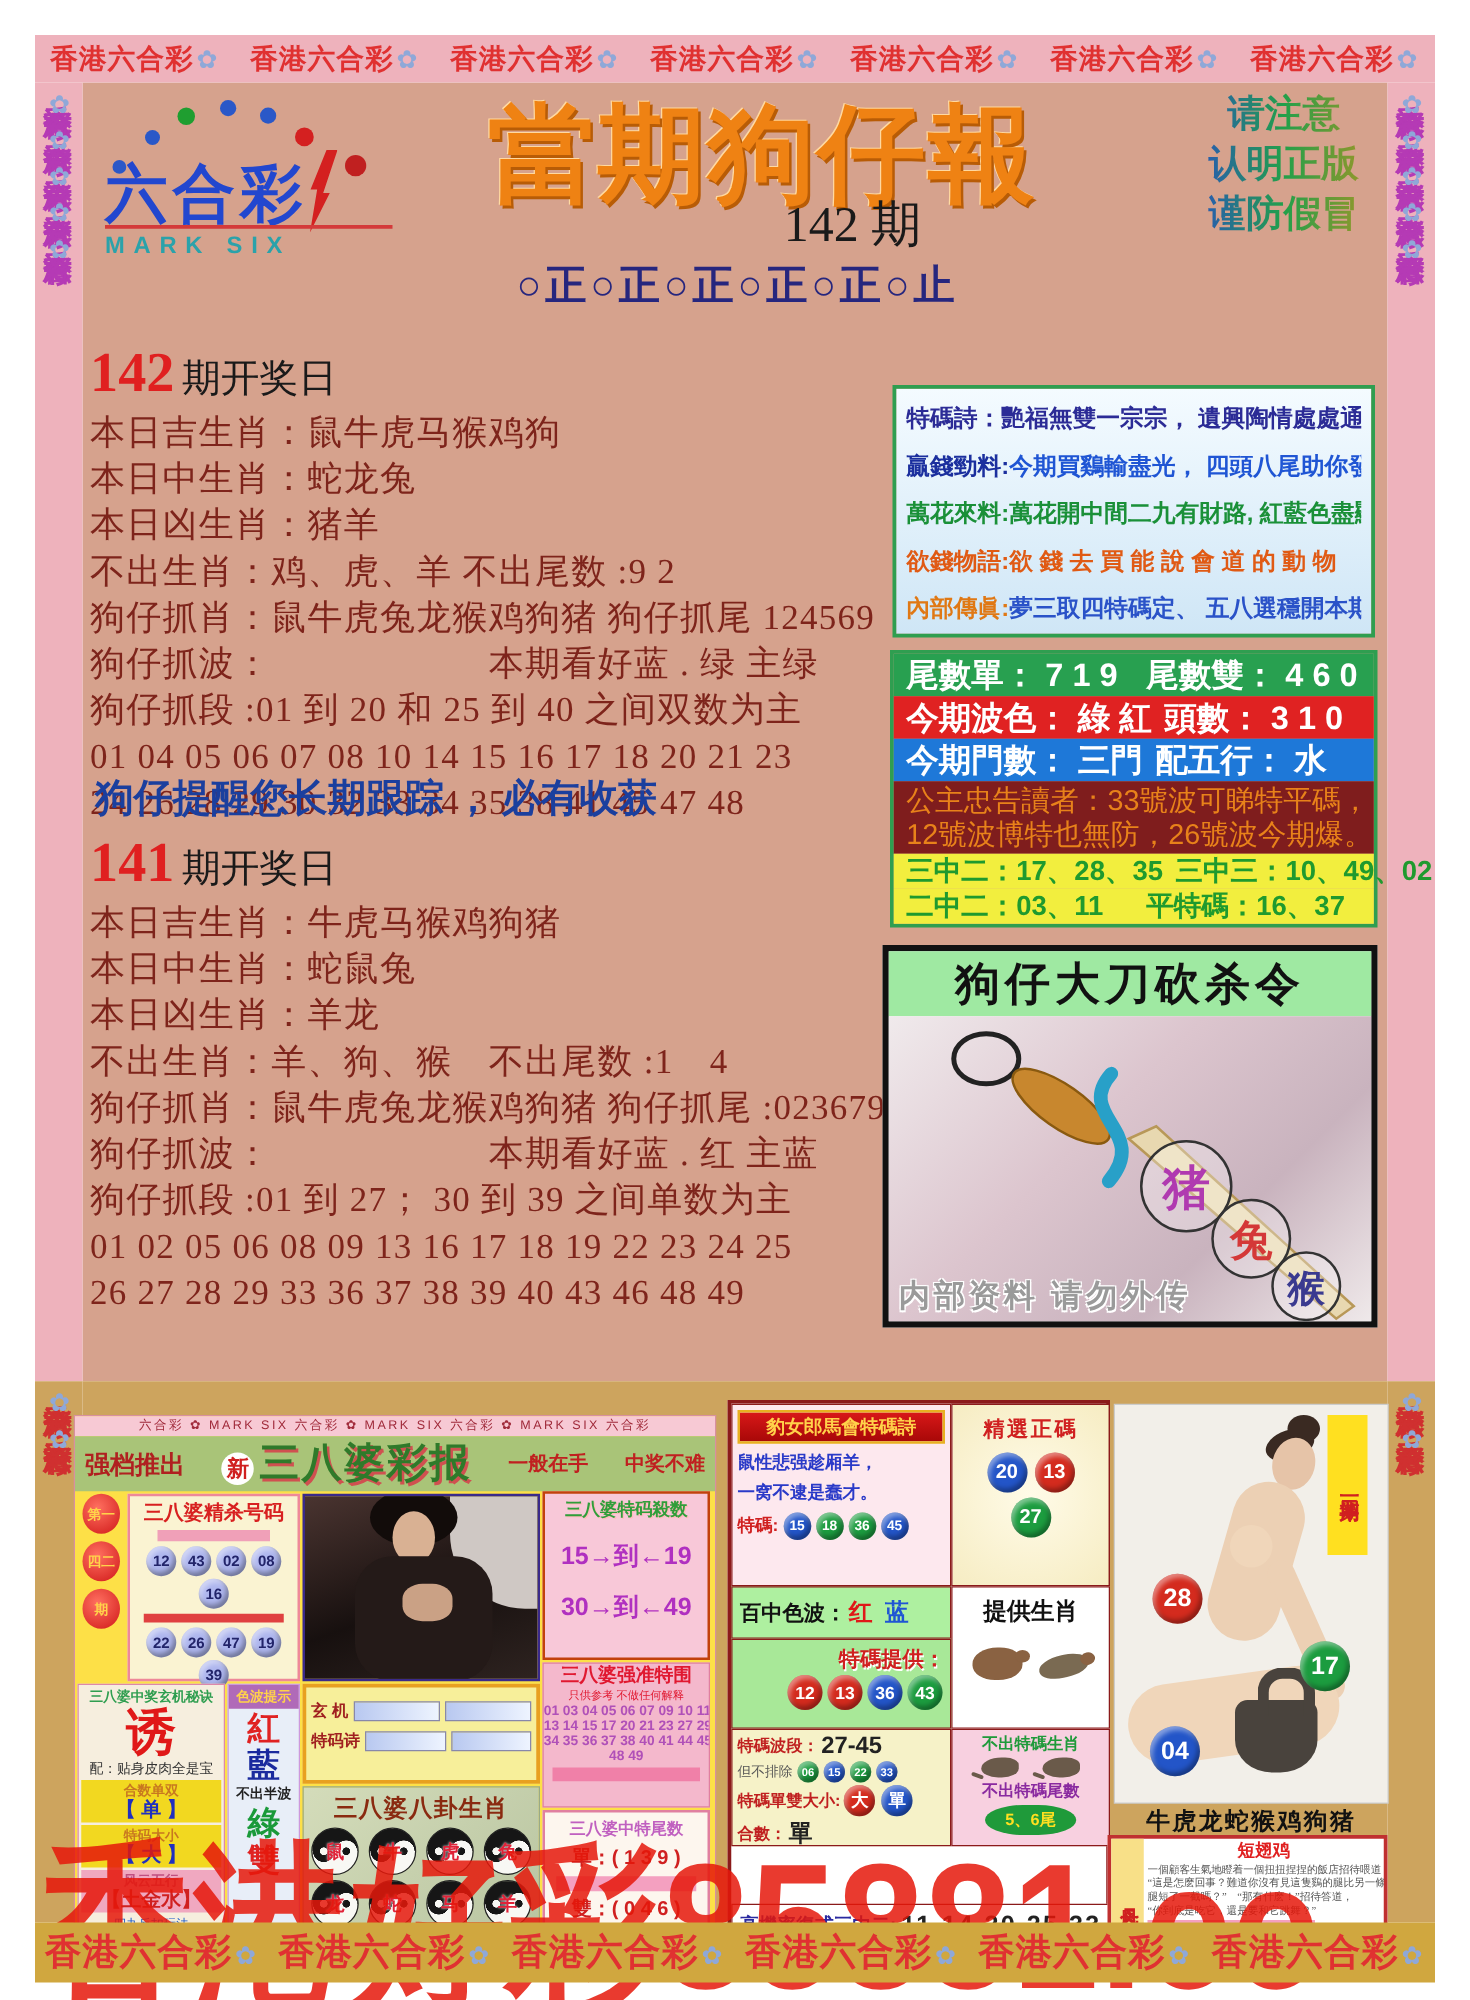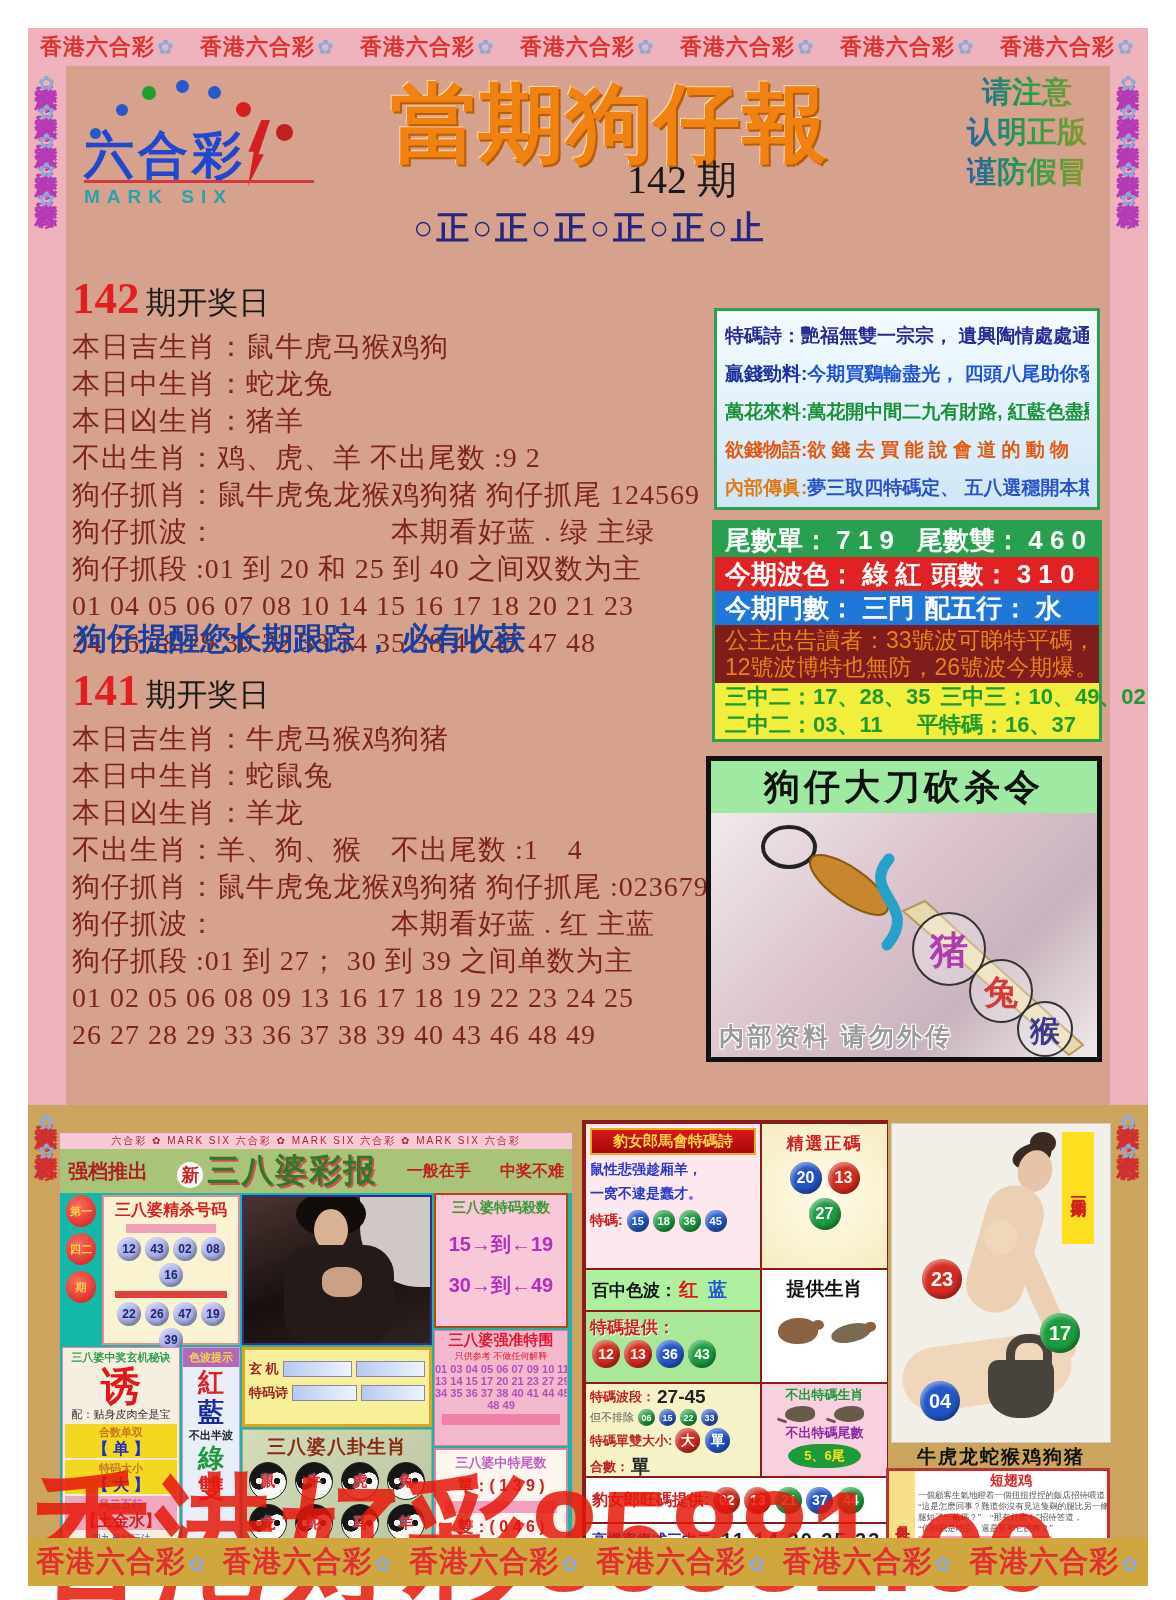--- a/index.html
+++ b/index.html
@@ -76,21 +76,21 @@
          font-size:36px;font-weight:900;color:#111;letter-spacing:4px;}
   .kbody{position:relative;height:244px;background:linear-gradient(135deg,#f0eaec,#dcc5ce 40%,#c9b3be 70%,#efe9ea);}
   .kfoot{position:absolute;left:8px;bottom:4px;font-size:25px;font-weight:bold;color:#9a9a9a;letter-spacing:3px;
          text-shadow:1px 1px 0 #fff,-1px -1px 0 #fff,1px -1px 0 #fff,-1px 1px 0 #fff;}
   
   .ball{display:inline-flex;align-items:center;justify-content:center;border-radius:50%;color:#fff;
         font-weight:bold;margin:1px 2px;box-shadow:inset -2px -3px 4px rgba(0,0,0,.35), inset 2px 3px 4px rgba(255,255,255,.45);}
   .ball.red{background:#d42b1e;} .ball.blue{background:#2355c8;} .ball.green{background:#1c9c3f;}
   .ball.violet{background:#aeb6ee;color:#22246a;}
   
-  .pl{position:absolute;left:60px;top:1133px;width:512px;height:424px;background:#14b8a6;z-index:1;
+  .pl{position:absolute;left:60px;top:1133px;width:512px;height:424px;background:#fde047;z-index:1;
       box-shadow:0 0 0 1px #d890a0;}
   .pl-strip{height:16px;background:#f7c9d4;color:#a02a3a;font-size:10px;letter-spacing:2px;overflow:hidden;
       white-space:nowrap;text-align:center;line-height:16px;}
   .pl-band{height:44px;background:#a9c478;display:flex;align-items:center;justify-content:space-between;padding:0 8px;}
   .pl-promo{color:#b02020;font-size:20px;font-weight:bold;}
   .pl-new{display:inline-flex;width:26px;height:26px;border-radius:50%;background:#fff;color:#d02020;
       align-items:center;justify-content:center;font-size:18px;font-weight:bold;margin-right:4px;}
   .pl-title{font-size:32px;font-weight:900;color:#2f7a2a;text-shadow:2px 2px 0 #d05050;letter-spacing:2px;}
   .pl-tag{color:#c02020;font-size:16px;font-weight:bold;writing-inline:horizontal;}
   .pl .abs{position:absolute;box-sizing:border-box;}
@@ -174,21 +174,21 @@
   .c-l2{left:0px;top:146px;width:176px;height:42px;background:#aef0a0;display:flex;align-items:center;padding-left:6px;}
   .c-l2 .lab{color:#111;font-size:17px;font-weight:900;}
   .c-l2 .red{color:#e01818;font-size:19px;font-weight:900;margin-left:2px;}
   .c-l2 .blu{color:#1f55d4;font-size:19px;font-weight:900;margin-left:10px;}
   .c-r2{left:176px;top:146px;width:127px;height:114px;background:#fff;text-align:center;}
   .pm-sx{color:#111;font-size:19px;font-weight:900;margin-top:6px;}
   .animals{display:flex;justify-content:space-around;margin-top:16px;padding:0 10px;}
   .animal{position:relative;width:40px;height:26px;background:#8a6242;border-radius:50% 45% 48% 45%;}
   .animal:before{content:"";position:absolute;right:-6px;top:2px;width:12px;height:10px;background:#8a6242;border-radius:50%;}
   .animal.thin{height:18px;top:6px;background:#7a6a52;transform:rotate(-12deg);}
-  .c-l3{left:0px;top:188px;width:176px;height:72px;background:#a8e898;padding:4px 4px;}
+  .c-l3{left:0px;top:188px;width:176px;height:72px;background:#a8e898;padding:4px 4px;text-align:right;}
   .c-l3 .lab{color:#d02020;font-size:17px;font-weight:900;text-shadow:1px 1px 0 #fff;}
   .mball{width:28px;height:28px;font-size:14px;}
   .c-l4{left:0px;top:260px;width:176px;height:94px;background:#f6f2c8;padding:2px 4px;font-size:13px;}
   .l4row{display:flex;align-items:center;white-space:nowrap;}
   .l4row .rl{color:#c02020;font-weight:900;}
   .l4row .bv{color:#222;font-size:19px;font-weight:900;margin-left:2px;}
   .l4row .gray{color:#555;font-size:11px;margin-right:2px;}
   .bball{width:17px;height:17px;font-size:9px;}
   .dball{width:25px;height:25px;font-size:14px;margin-left:3px;}
   .c-r4{left:176px;top:260px;width:127px;height:94px;background:#f8d0e0;text-align:center;}
@@ -568,41 +568,37 @@
     </div>
     <div class="cell c-r4">
       <div class="pm-ns">不出特碼生肖</div>
       <div class="rats">
         <span class="rat"></span>
         <span class="rat"></span>
       </div>
       <div class="pm-nw">不出特碼尾數</div>
       <span class="nw-oval">5、6尾</span>
     </div>
-    <div class="cell c-b5">
-      <span class="lab">豹女郎旺碼提供:</span>
-      <span><span class="ball red wball">02</span><span class="ball red wball">13</span><span class="ball green wball">21</span><span class="ball blue wball">37</span><span class="ball green wball">44</span></span>
-    </div>
     <div class="cell c-b6">
       <span class="lab">高機率復式三中二:</span>
       <span class="val">11 14 20 25 33 36</span>
     </div>
   </div>
 
   <div class="pr-photo">
     <span class="w-hair2"></span>
     <span class="w-hairbun"></span>
     <span class="w-head"></span>
     <span class="w-torso"></span>
     <span class="w-chest"></span>
     <span class="w-arm"></span>
     <span class="w-leg"></span>
     <span class="teapot"></span>
     <span class="issue-tab">第一四二期</span>
-    <span class="ball red rball" style="left:28px;top:134px;">23</span>
+    <span class="ball red rball" style="left:28px;top:134px;">28</span>
     <span class="ball green rball" style="left:146px;top:188px;">17</span>
     <span class="ball blue rball" style="left:26px;top:256px;">04</span>
   </div>
   <div class="zline">牛虎龙蛇猴鸡狗猪</div>
   <div class="joke">
     <div class="joke-side">风月六合</div>
     <div class="joke-main">
       <div class="joke-title">短翅鸡</div>
       <div>
           <div class="tline">一個顧客生氣地瞪着一個扭扭捏捏的飯店招待喂道：</div>

